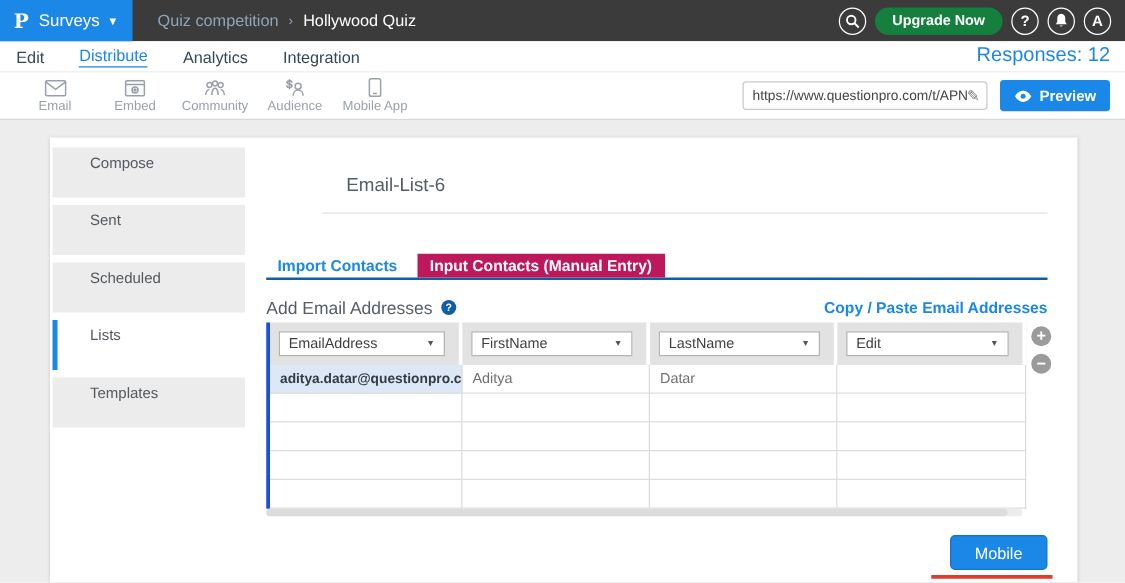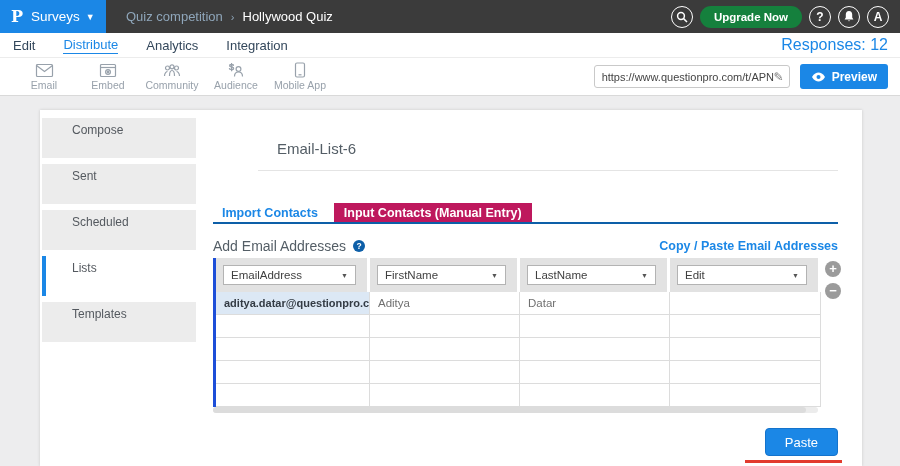--- a/index.html
+++ b/index.html
@@ -272,20 +272,20 @@
             <button class="rb">+</button>
             <button class="rb">−</button>
           </div>
         </div>
 
         <div class="hscroll">
           <div class="hthumb"></div>
         </div>
 
         <div class="upload-wrap">
-          <button class="upload-btn">Paste</button>
+          <button class="upload-btn">Mobile</button>
           <div class="red-underline"></div>
         </div>
       </section>
 
     </div>
   </div>
 </div>
 
 </body></html>

